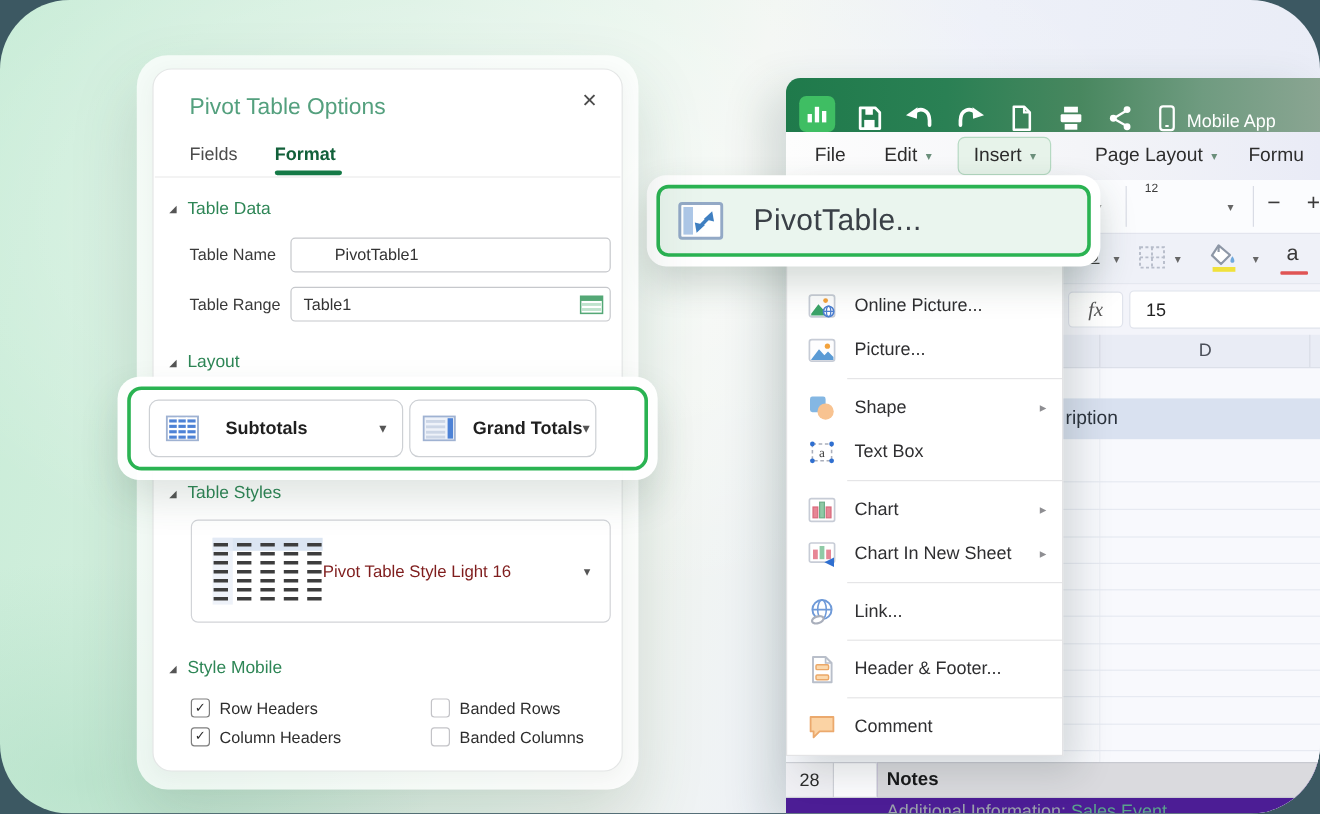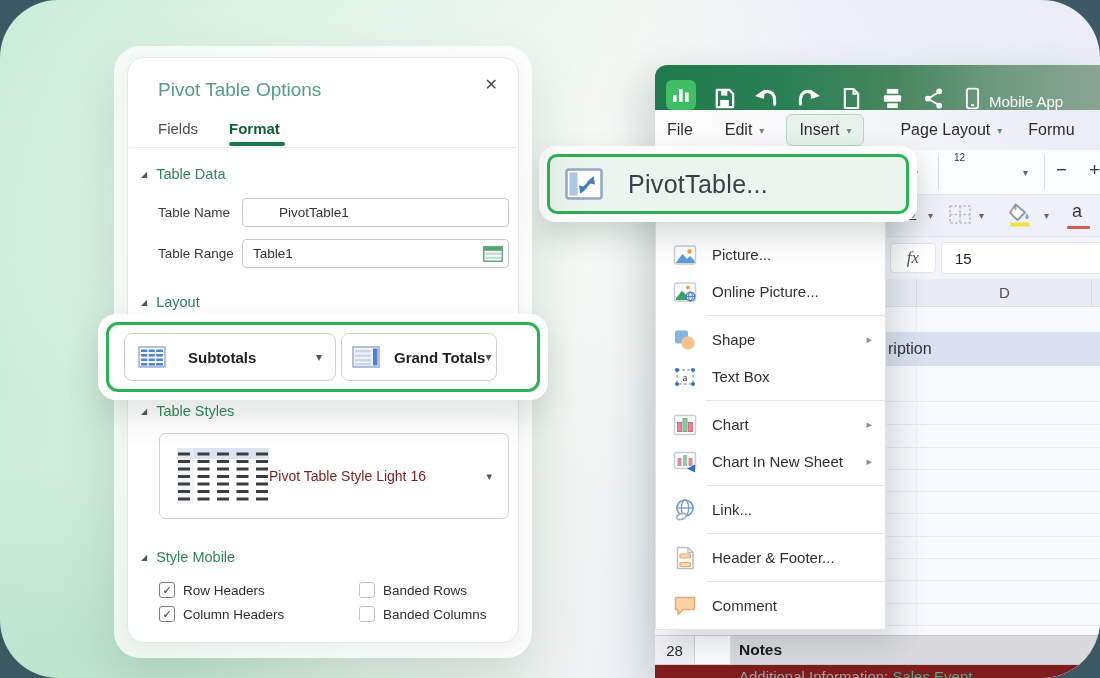--- a/index.html
+++ b/index.html
@@ -20,21 +20,21 @@
   .xl-toolbar{position:absolute;left:0;top:0;right:0;height:45px;display:flex;align-items:flex-end;
     background:linear-gradient(90deg,#1f7a4b 0%,#2a8054 30%,#48875f 55%,#6f9b80 78%,#8aa592 100%)}
   .tb-app{width:30px;height:30px;border-radius:6px;background:#3fbe63;margin-left:11px;display:flex;align-items:center;justify-content:center}
   .tb-ico{margin-left:17px;display:flex;align-items:center}
   .tb-label{margin-left:9px;color:#fff;font-size:15px;white-space:nowrap}
 
   .xl-menubar{position:absolute;left:0;top:45px;right:0;height:40px;display:flex;align-items:center;
     font-size:16px;color:#2d2d2d;background:linear-gradient(90deg,#fdfdfd,#f4f5f8 55%,#e9ebf6)}
   .mi{display:flex;align-items:center;gap:7px;white-space:nowrap}
   .mi .caret{font-size:10px;color:#6b8f7b}
-  .mi-file{margin-left:12px}.mi-edit{margin-left:32px}
+  .mi-file{margin-left:24px}.mi-edit{margin-left:32px}
   .mi-insert{margin-left:22px;padding:6px 12px;background:#e7f3ea;border:1px solid #b5d9c2;border-radius:6px}
   .mi-pagelayout{margin-left:36px}.mi-formulas{margin-left:26px}
 
   .xl-fmtrow1{position:absolute;left:0;top:85px;right:0;height:45px;background:#fbfcfe;border-bottom:1px solid #e3e5ee}
   .xl-fmtrow2{position:absolute;left:0;top:130px;right:0;height:42px;background:#eff1f8;border-bottom:1px solid #e3e5ee}
   .vsep{position:absolute;top:5px;bottom:5px;width:1px;background:#d9dce5}
   .fmt-txt{position:absolute;color:#3a3a3a;font-size:10px;top:2px}
   .fmt-caret{position:absolute;font-size:10px;color:#666;top:17px}
   .redbar{position:absolute;height:3px;background:#e05454;border-radius:1px}
 
@@ -45,21 +45,21 @@
     display:flex;align-items:center;padding-left:13px;font-size:15px;color:#222}
 
   .xl-colheader{position:absolute;left:0;top:214px;right:0;height:28px;background:#e9ecf5;border-bottom:1px solid #d9dce7}
   .colD{position:absolute;left:344px;top:5px;font-size:15px;color:#4b4f59}
   .xl-grid{position:absolute;left:0;top:242px;right:0;height:328px;background:#f8f9fd}
   .hl-row{position:absolute;left:0;top:25px;right:0;height:34px;background:#d9e1f0;display:flex;align-items:center}
   .hl-txt{margin-left:233px;font-size:16px;color:#2c333d}
   .gl{position:absolute;left:0;right:0;height:1px;background:#e7eaf2}
   .gv{position:absolute;top:0;bottom:0;width:1px;background:#edf0f6}
 
-  .xl-bottom{position:absolute;left:0;top:570px;right:0;height:43px;background:#7f1d1d}
+  .xl-bottom{position:absolute;left:0;top:570px;right:0;height:43px;background:#4c1d95}
   .rn-cell{position:absolute;left:0;top:0;width:40px;height:30px;background:#f0f0f4;border:1px solid #cfd1d8;border-left:none;
     display:flex;align-items:center;justify-content:center;font-size:15px;color:#2c2c2c}
   .gap-cell{position:absolute;left:40px;top:0;width:36px;height:30px;background:#fcfcfe;border-top:1px solid #cfd1d8;border-bottom:1px solid #cfd1d8;border-right:1px solid #e0e2e9}
   .notes-band{position:absolute;left:76px;top:0;right:0;height:30px;background:#dadade;border-top:1px solid #c7c9d0;border-bottom:1px solid #c7c9d0;
     display:flex;align-items:center;padding-left:8px;font-weight:700;font-size:15.5px;color:#17181a}
   .partial-row{position:absolute;left:84px;top:33px;font-size:15px;white-space:nowrap}
   .pr-pre{color:#9aa1ab}.pr-link{color:#5aa38c}
 
   
   .insert-menu{position:absolute;left:655px;top:150px;width:231px;height:480px;background:#fff;
@@ -285,39 +285,39 @@
       </div>
     </div>
   </div>
 
   <div class="insert-menu">
 
     <div class="menu-item">
       <span class="mi-icon">
         <svg width="24" height="22" viewBox="0 0 24 22">
             <rect x="1.5" y="2" width="21" height="18" rx="2" fill="#fdfdfe" stroke="#c7ccd6" stroke-width="1.4"></rect>
-            <circle cx="16.5" cy="7.5" r="2.2" fill="#f3a23c"></circle>
-            <path d="M3 18.5 L9.5 10 L14 15 L17 12 L21.5 16.5 V19 H3 Z" fill="#5b9bd5"></path>
-          </svg>
-      </span>
-        <span class="mi-label">Picture...</span>
-    </div>
-
-    <div class="menu-item">
-      <span class="mi-icon">
-        <svg width="24" height="22" viewBox="0 0 24 22">
-            <rect x="1.5" y="2" width="21" height="18" rx="2" fill="#fdfdfe" stroke="#c7ccd6" stroke-width="1.4"></rect>
             <circle cx="15" cy="6.5" r="2" fill="#f3a23c"></circle>
             <path d="M3 17.5 L9 9.5 L13.5 14.5 L16 12 L18 14 V19 H3 Z" fill="#3ba368"></path>
             <circle cx="17.5" cy="15.5" r="4.3" fill="#fff" stroke="#4d7fd0" stroke-width="1.4"></circle>
             <line x1="13.4" y1="15.5" x2="21.6" y2="15.5" stroke="#4d7fd0" stroke-width="1.1"></line>
             <ellipse cx="17.5" cy="15.5" rx="1.8" ry="4.3" fill="none" stroke="#4d7fd0" stroke-width="1.1"></ellipse>
           </svg>
       </span>
         <span class="mi-label">Online Picture...</span>
+    </div>
+
+    <div class="menu-item">
+      <span class="mi-icon">
+        <svg width="24" height="22" viewBox="0 0 24 22">
+            <rect x="1.5" y="2" width="21" height="18" rx="2" fill="#fdfdfe" stroke="#c7ccd6" stroke-width="1.4"></rect>
+            <circle cx="16.5" cy="7.5" r="2.2" fill="#f3a23c"></circle>
+            <path d="M3 18.5 L9.5 10 L14 15 L17 12 L21.5 16.5 V19 H3 Z" fill="#5b9bd5"></path>
+          </svg>
+      </span>
+        <span class="mi-label">Picture...</span>
     </div>
 
     <div class="menu-div"></div>
 
     <div class="menu-item">
       <span class="mi-icon">
         <svg width="24" height="22" viewBox="0 0 24 22">
             <rect x="2" y="1.5" width="13" height="13" rx="2" fill="#84b7e3"></rect>
             <circle cx="15" cy="14" r="6.8" fill="#f8c391"></circle>
           </svg>

